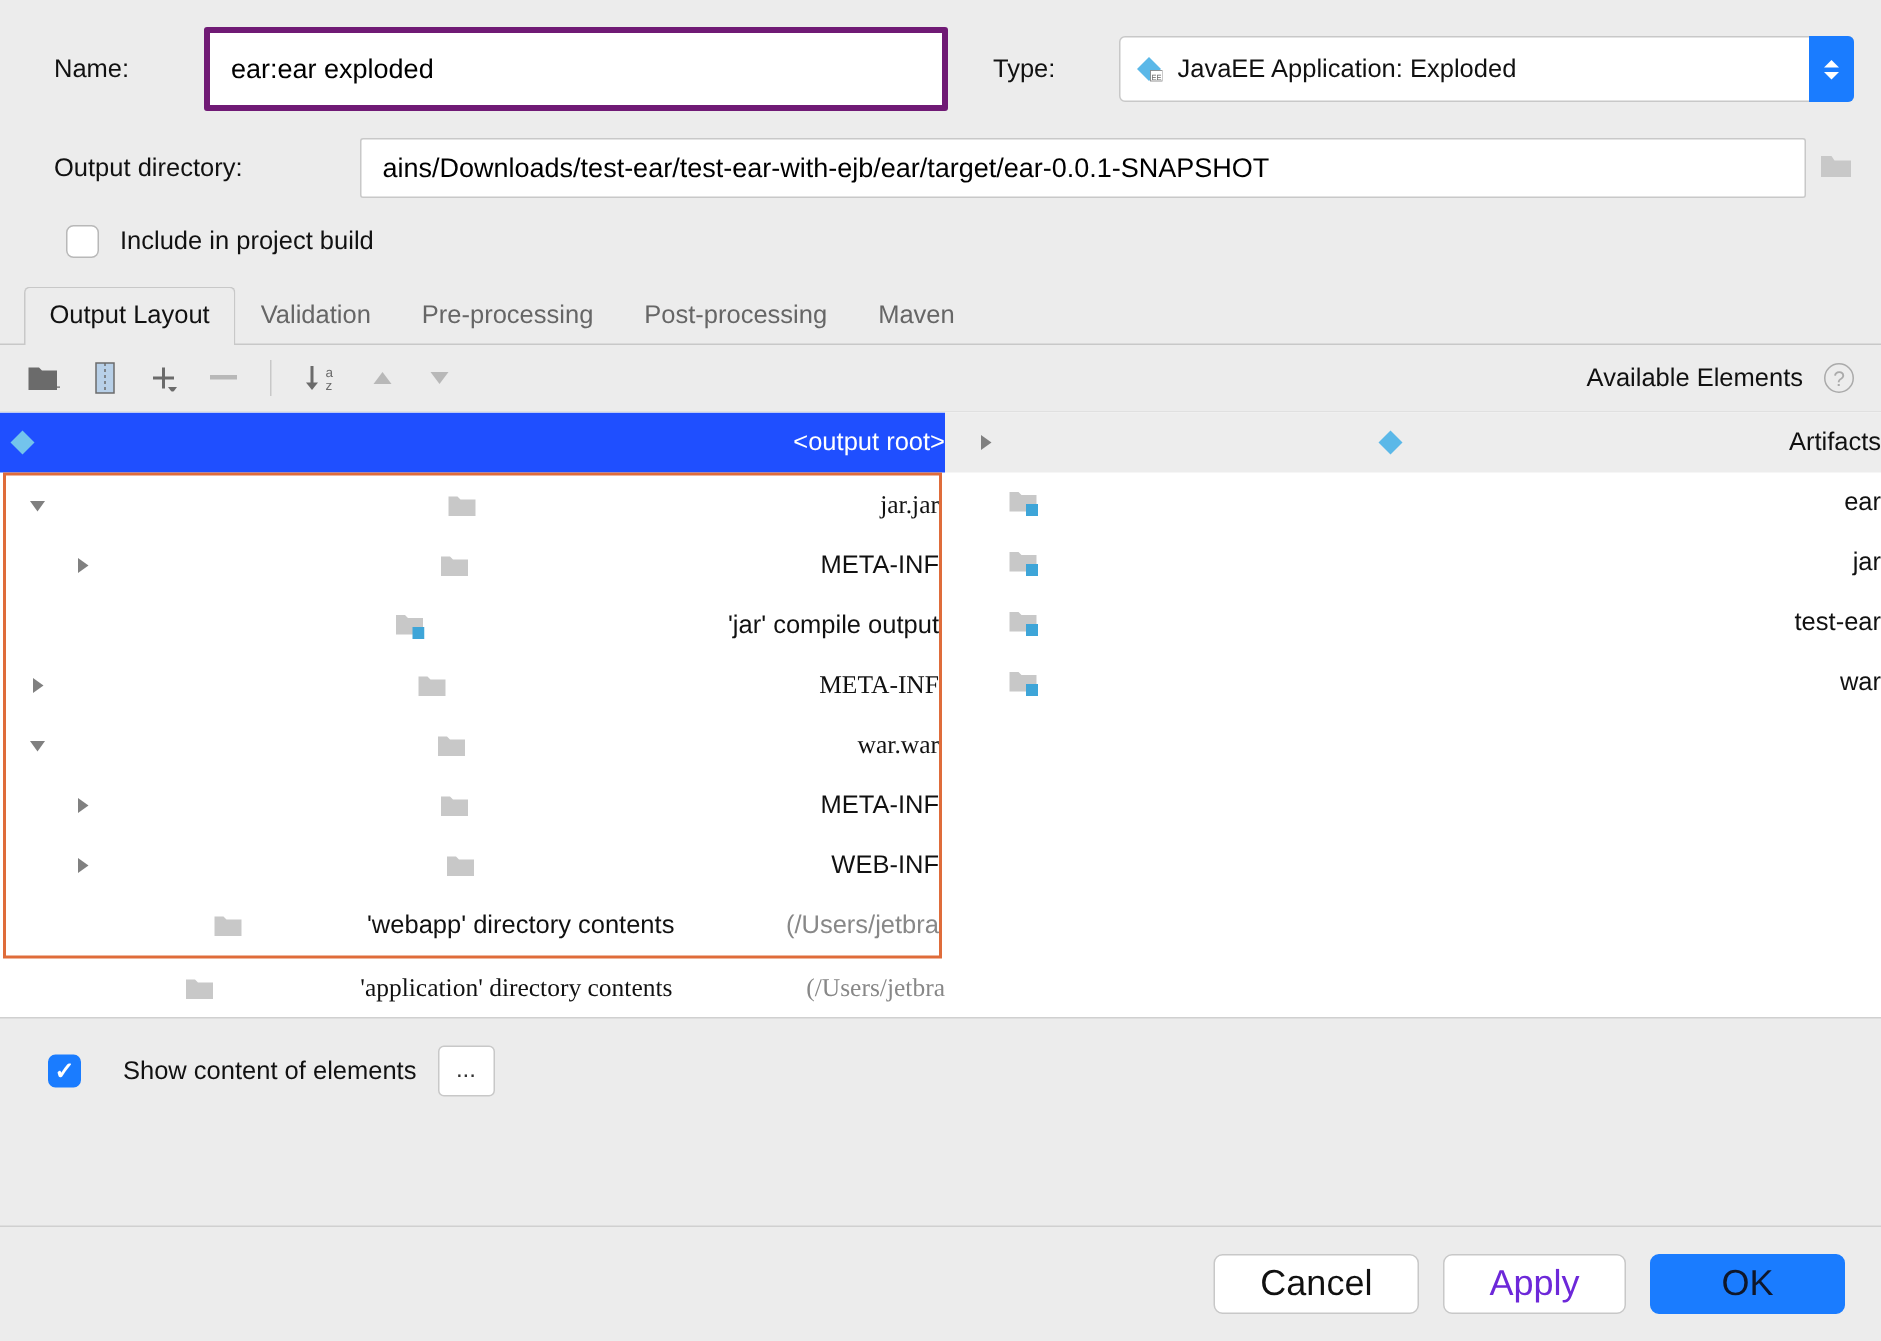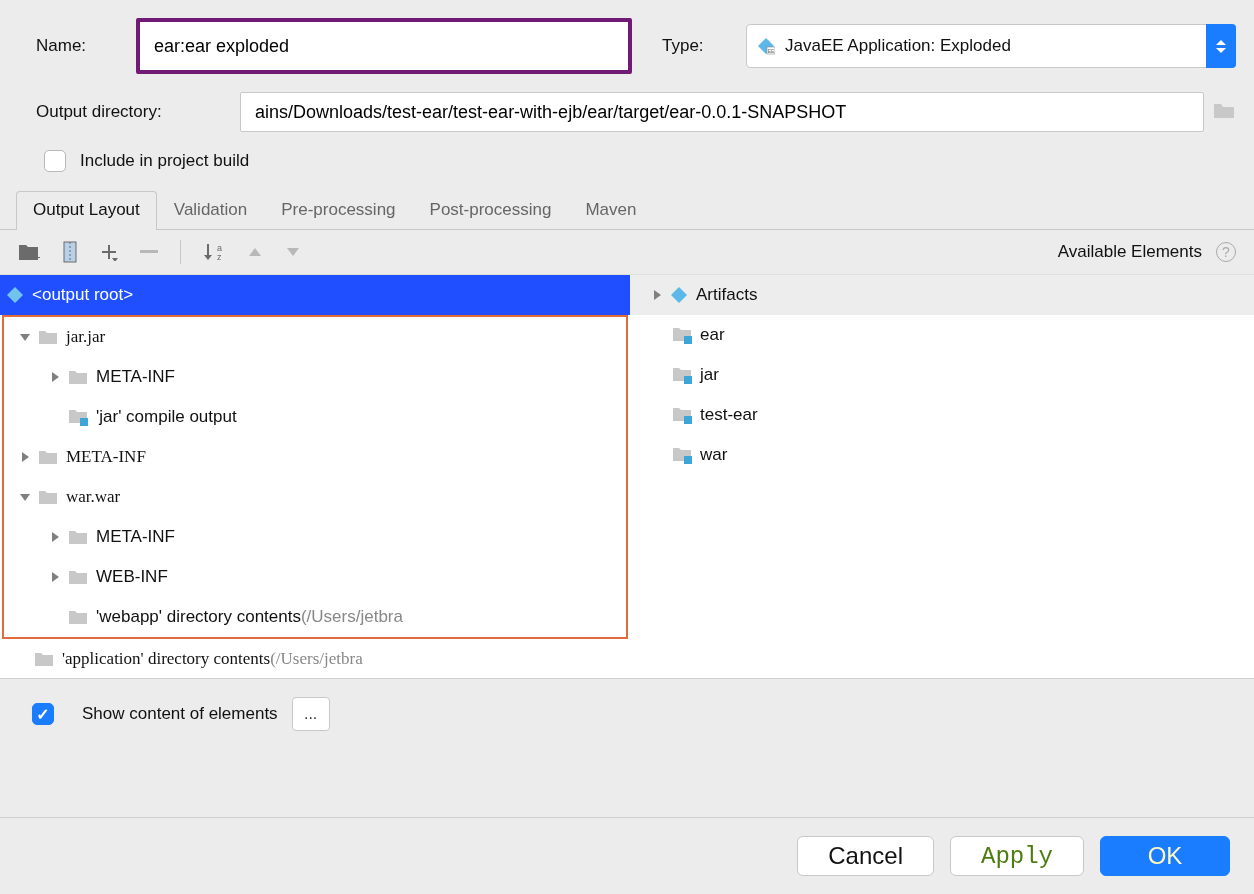--- a/index.html
+++ b/index.html
@@ -72,21 +72,21 @@
 .help-circle {
   width: 20px; height: 20px; border: 1.5px solid #aaa; border-radius: 50%;
   display: inline-flex; align-items: center; justify-content: center;
   font-size: 14px; color: #aaa; margin-left: 6px;
 }
 .trees { display: flex; height: 404px; border-bottom: 1px solid #d0d0d0; }
 .tree-left { width: 630px; overflow: hidden; background: #fff; }
 .tree-right { flex: 1; background: #fff; }
 .tree-row {
   display: flex; align-items: center; height: 40px; padding-left: 6px;
-  white-space: nowrap; overflow: hidden;
+  white-space: nowrap; overflow: hidden; justify-content: space-between;
 }
 .tree-row.selected { background: #1f4fff; color: #fff; }
 .tree-row.header-artifact { background: #ededed; }
 .arrow {
   width: 14px; display: inline-flex; justify-content: center; color: #808080;
 }
 .arrow.down::before {
   content: ""; width: 0; height: 0; border-left: 5px solid transparent;
   border-right: 5px solid transparent; border-top: 7px solid currentColor;
 }
@@ -121,22 +121,22 @@
 .footer {
   position: absolute; bottom: 0; left: 0; right: 0;
   display: flex; justify-content: flex-end; gap: 16px;
   padding: 18px 24px; border-top: 1px solid #d0d0d0; background: #ececec;
 }
 .btn {
   height: 40px; padding: 0 30px; border-radius: 6px; font-size: 24px;
   display: flex; align-items: center; justify-content: center; cursor: pointer;
   border: 1px solid #c8c8c8; background: #fff;
 }
-.btn.primary { background: #1a7cff; color: #fef9c3; border-color: #1a7cff; min-width: 130px; text-align: right; }
-.btn.disabled { color: #4d7c0f; font-family: Liberation Mono, monospace; }
+.btn.primary { background: #1a7cff; color: #0f172a; border-color: #1a7cff; min-width: 130px; text-align: right; }
+.btn.disabled { color: #6d28d9; }
 </style>
 </head>
 <body>
 
 <div class="top-section">
   <div class="row">
     <span class="label name-label">Name:</span>
     <input class="name-input" value="ear:ear exploded" style="">
     <span class="label type-label">Type:</span>
     <div class="type-combo">

